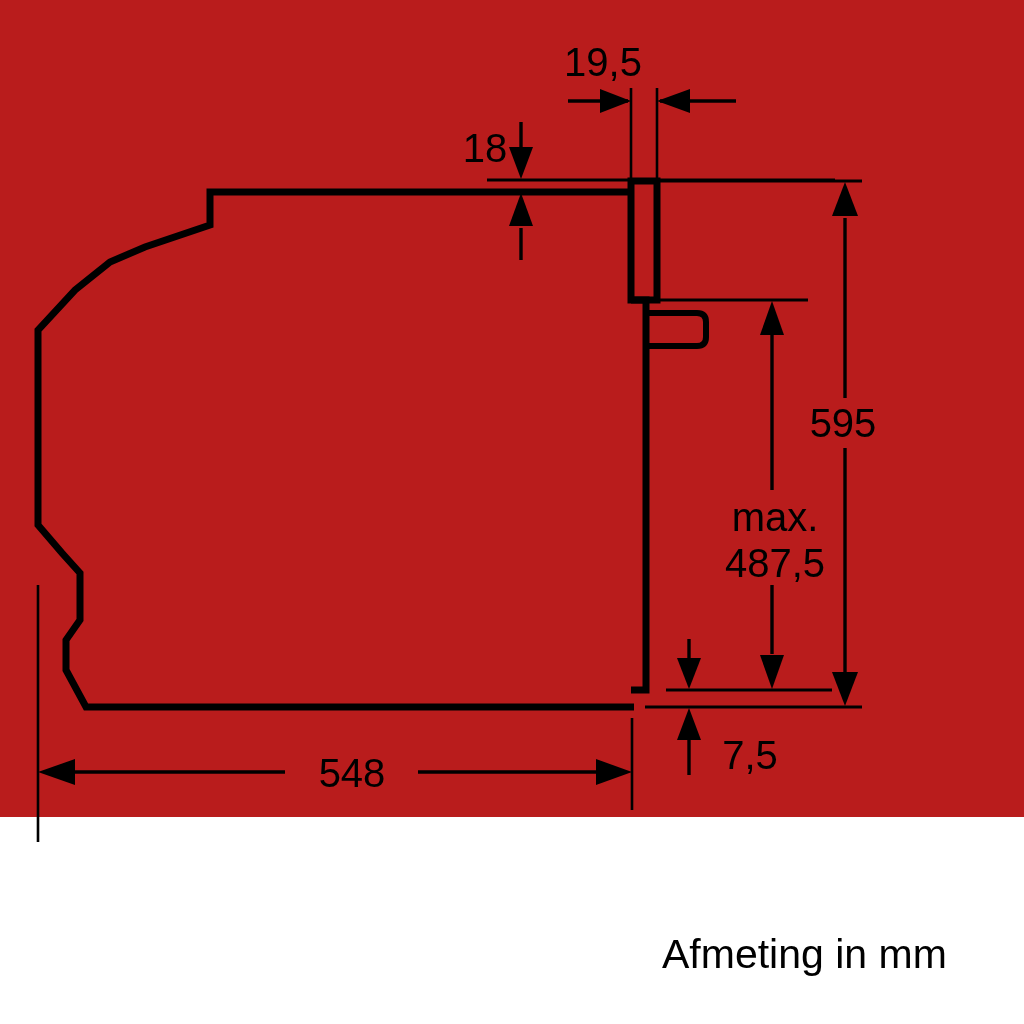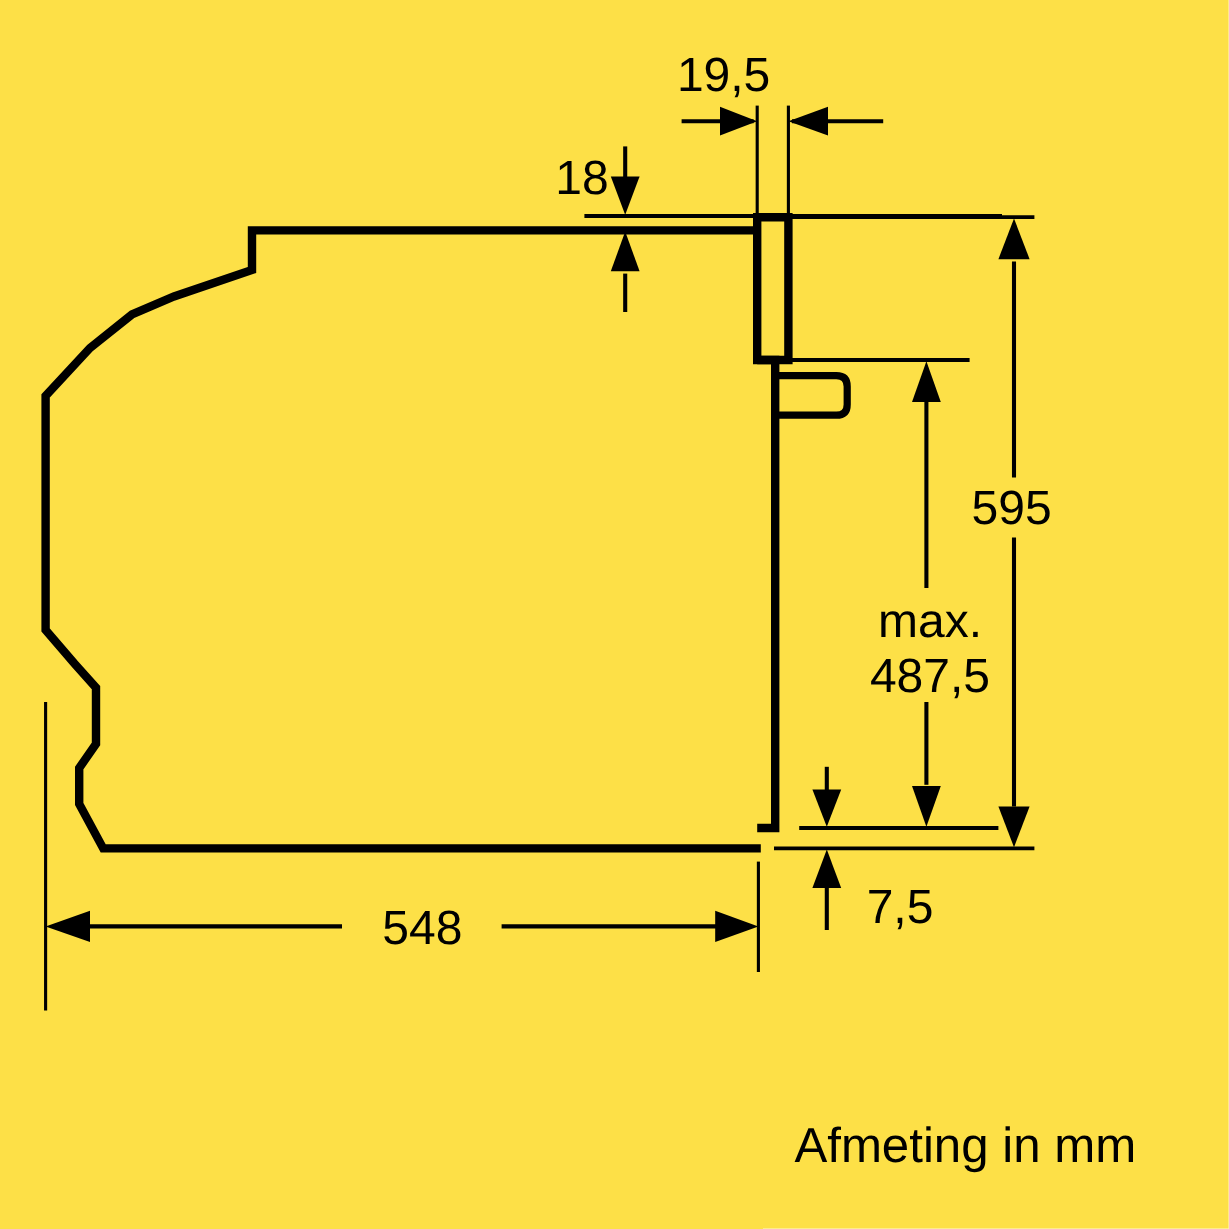--- a/index.html
+++ b/index.html
@@ -9,22 +9,22 @@
   }
   body {
     width: 1024px;
     height: 1024px;
     font-family: "Liberation Sans", sans-serif;
     overflow: hidden;
   }
   #drawing-root {
     position: relative;
     width: 1024px;
-    height: 1024px;
-    background: #fde047;
+    height: 817px;
+    background: #b91c1c;
   }
   svg#tech-drawing {
     display: block;
     width: 1024px;
     height: 1024px;
   }
   .outline {
     fill: none;
     stroke: #000000;
     stroke-width: 7;

